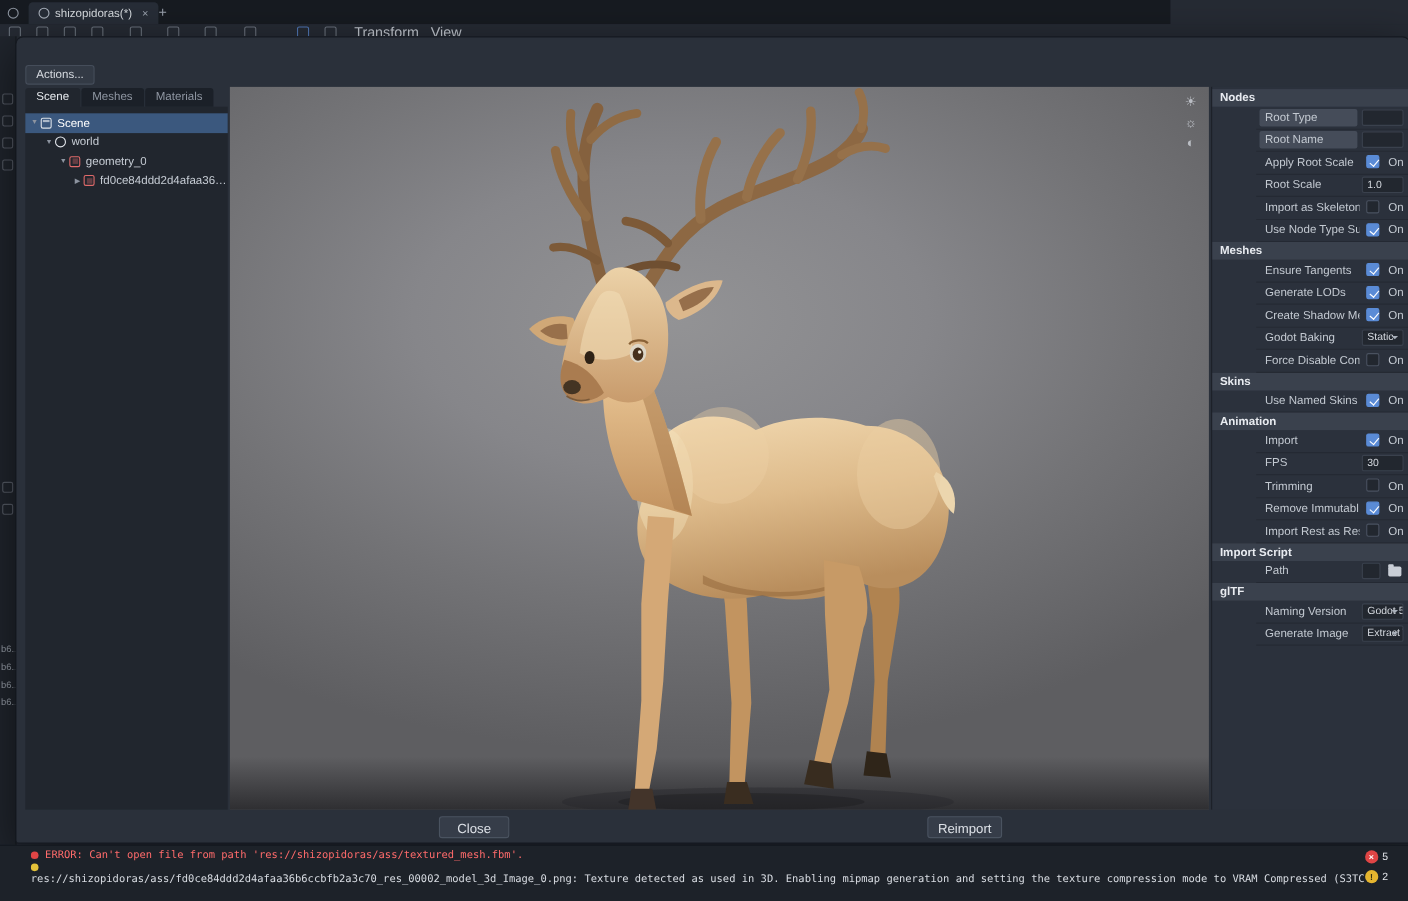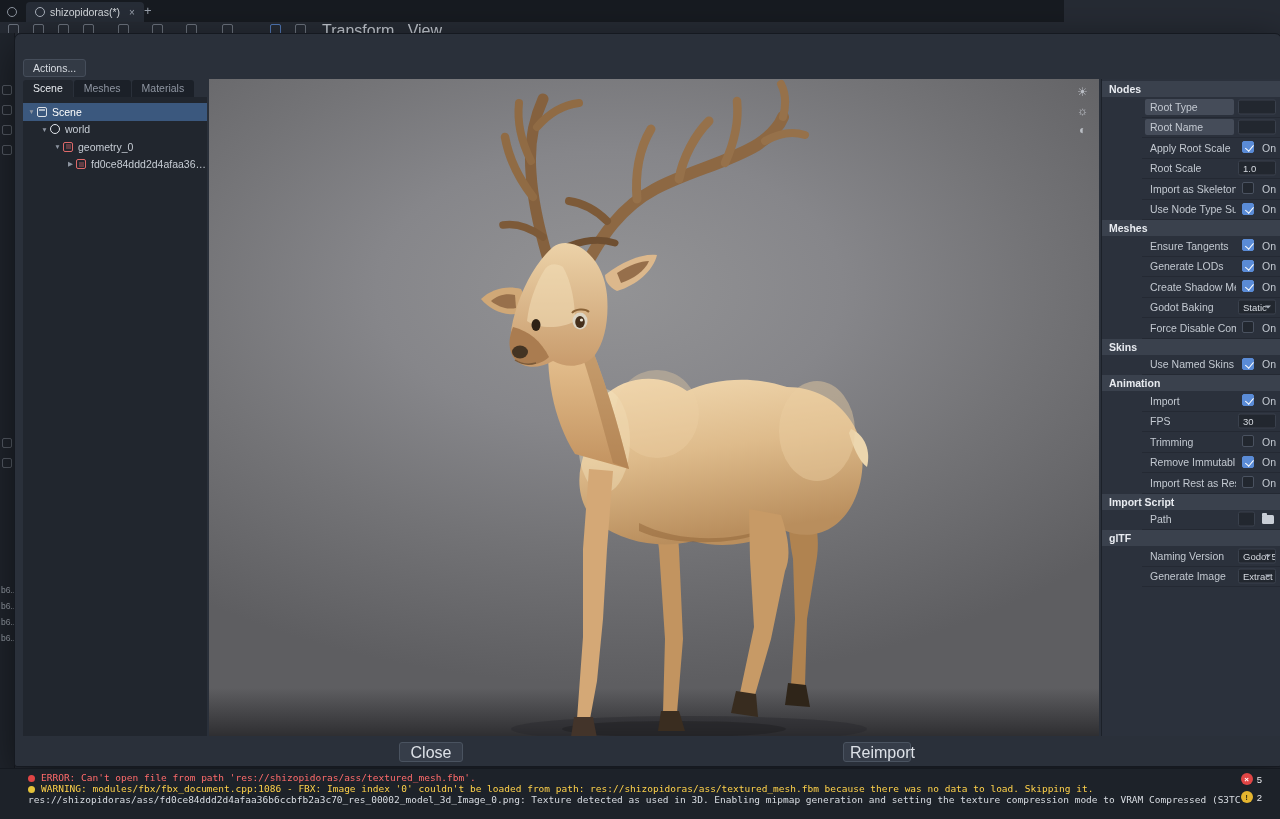--- a/index.html
+++ b/index.html
@@ -12,21 +12,21 @@
   .scene-tab{position:absolute;left:26px;top:2px;height:20px;background:#272d37;border-radius:4px 4px 0 0;
              display:flex;align-items:center;gap:5px;padding:0 9px;font-size:10.5px;color:#d6dade;}
   .tab-ico{width:8px;height:8px;border:1.5px solid #aab1bc;border-radius:50%;}
   .tab-close{color:#9aa1ad;font-size:10px;margin-left:4px;cursor:default;}
   .tab-add{position:absolute;left:144px;top:3px;color:#9aa1ad;font-size:13px;}
 
   
   .toolstrip{position:absolute;left:0;top:22px;width:1280px;height:11px;background:#262b34;overflow:hidden;}
   .ts-box{position:absolute;top:2px;width:9px;height:9px;border:1px solid #7d8490;border-radius:2px;opacity:.8;}
   .ts-box.blue{border-color:#5b8bd6;}
-  .menu-hint{position:absolute;left:322px;top:0;font-size:16px;color:#c2c7cf;white-space:pre;}
+  .menu-hint{position:absolute;left:322px;top:0;font-size:13px;color:#c2c7cf;white-space:pre;}
 
   
   .leftstrip{position:absolute;left:0;top:33px;width:14px;height:735px;background:#20252d;border-right:1px solid #171b21;}
   .ls-ico{position:absolute;left:2px;width:8px;height:8px;border:1px solid #6d747f;border-radius:2px;opacity:.7;}
   .b6wrap{position:absolute;left:1px;top:552px;width:13px;}
   .b6row{height:16px;font-size:8.5px;color:#9aa1ab;overflow:hidden;white-space:nowrap;}
 
   
   .dialog{position:absolute;left:14px;top:33px;width:1266px;height:732px;background:#2a303a;
           border:1px solid #151920;border-radius:7px 7px 3px 3px;box-shadow:0 12px 44px rgba(0,0,0,.55);overflow:hidden;}
@@ -78,21 +78,21 @@
   .vbox{position:absolute;left:96px;right:5px;top:50%;transform:translateY(-50%);height:15px;background:#22272f;border:1px solid #3a414d;
         border-radius:2px;font-size:9.5px;color:#d6dae0;line-height:14px;padding:0 4px;white-space:nowrap;overflow:hidden;box-sizing:border-box;}
   .drop{padding-right:14px;}
   .drop::after{content:"";position:absolute;right:4px;top:5px;border:3.5px solid transparent;border-top-color:#a9b0ba;}
   .pfield{right:26px;}
   .folder{position:absolute;right:7px;top:50%;margin-top:-4px;width:12px;height:9px;background:#c9ced6;border-radius:1.5px;}
   .folder::before{content:"";position:absolute;top:-2.5px;left:0;width:5px;height:3px;background:#c9ced6;border-radius:1px 1px 0 0;}
 
   
   .gbtn{position:absolute;height:20px;background:#363d49;border:1px solid #4a5360;border-radius:3px;color:#dde1e7;
-        font-size:16px;text-align:center;line-height:18px;box-sizing:border-box;}
+        font-size:12px;text-align:center;line-height:18px;box-sizing:border-box;}
   .close-btn{left:384px;top:688px;width:64px;}
   .reimport-btn{left:828px;top:688px;width:68px;}
 
   
   .logpanel{position:absolute;left:0;top:768px;width:1280px;height:51px;background:#1d2229;border-top:1px solid #151920;
             font-family:"DejaVu Sans Mono",monospace;}
   #log-lines{position:absolute;left:28px;top:3px;right:40px;overflow:hidden;}
   .lline{height:11px;line-height:11px;font-size:9.5px;white-space:nowrap;overflow:hidden;}
   .lline.error{color:#ff6b6b;} .lline.warning{color:#ffd24a;} .lline.info{color:#d8dce2;}
   .dot{display:inline-block;width:7px;height:7px;border-radius:50%;margin-right:6px;vertical-align:-0.5px;}
@@ -375,21 +375,21 @@
         </div>
 
       <button class="gbtn close-btn">Close</button>
       <button class="gbtn reimport-btn">Reimport</button>
     </div>
   </div>
 
   <div class="logpanel">
     <div id="log-lines">
         <div class="lline error"><span class="dot error"></span><span>ERROR: Can't open file from path 'res://shizopidoras/ass/textured_mesh.fbm'.</span></div>
-        <div class="lline warning"><span class="dot warning"></span><span>WARNING: modules/fbx/fbx_document.cpp:1086 - FBX: Image index '0' couldn't be loaded from path: res://shizopidoras/ass/textured_mesh.fbm because there was no data to load. Skipping it.</span></div>
+        <div class="lline warning"><span class="dot warning"></span></div>
         <div class="lline info"><span>res://shizopidoras/ass/fd0ce84ddd2d4afaa36b6ccbfb2a3c70_res_00002_model_3d_Image_0.png: Texture detected as used in 3D. Enabling mipmap generation and setting the texture compression mode to VRAM Compressed (S3TC/ETC/BPTC).</span></div>
       </div>
     <div class="badges">
       <div class="badge">
         <span class="bico err"></span>
         <span>5</span>
       </div>
       <div class="badge">
         <span class="bico warn"></span>
         <span>2</span>

